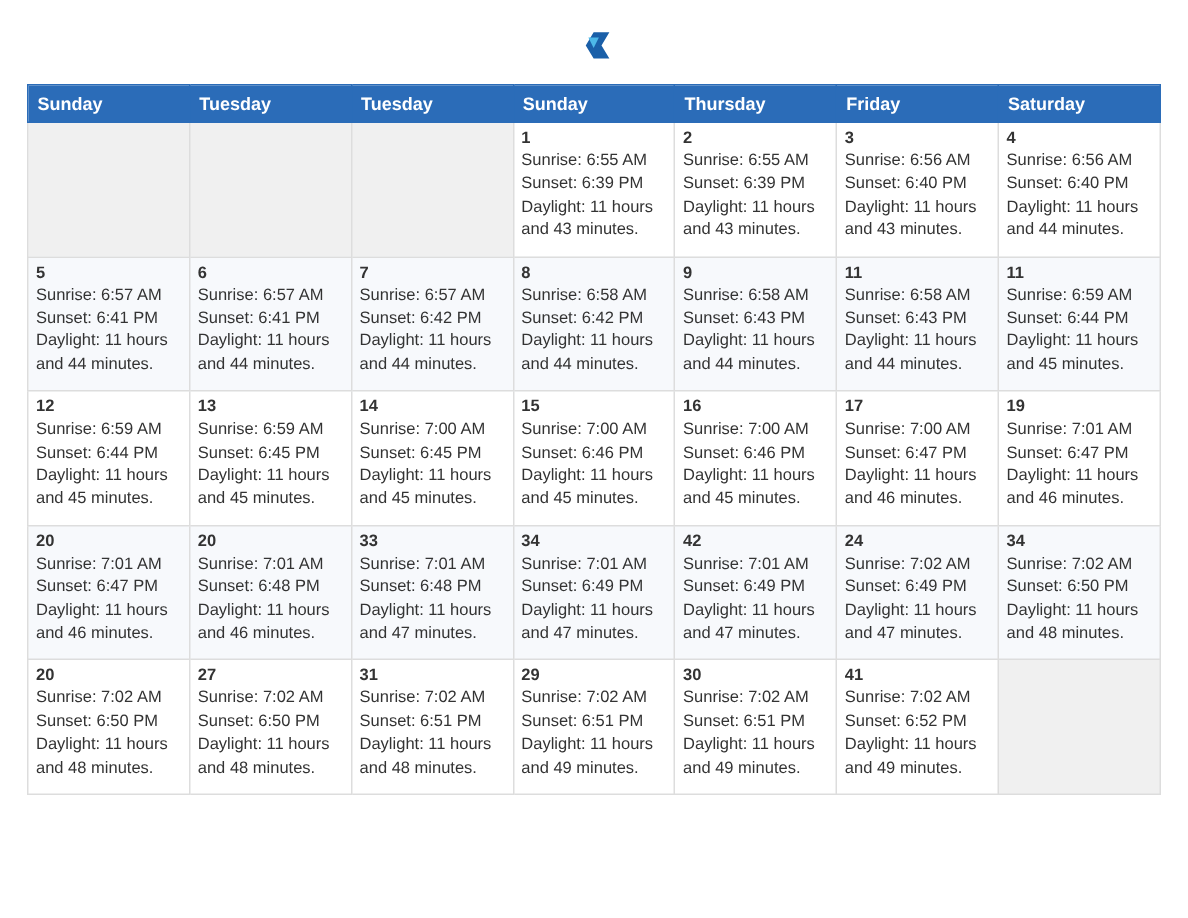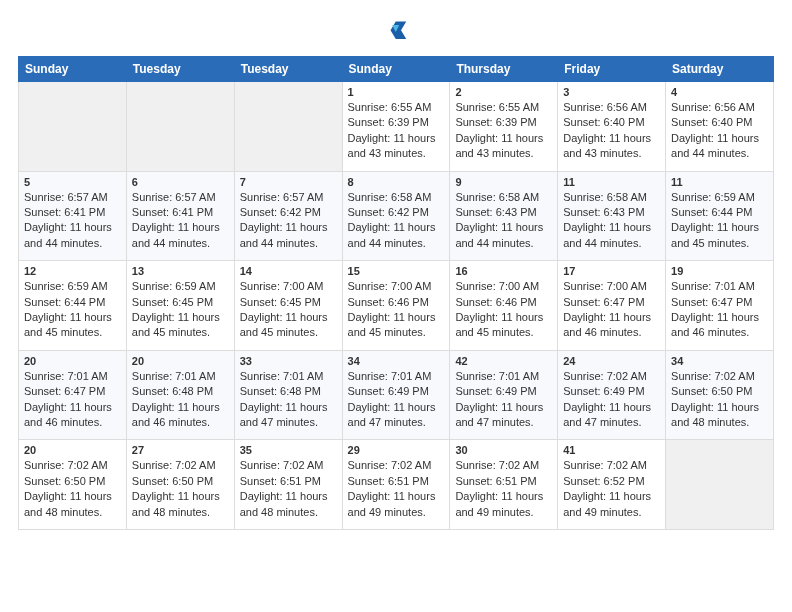--- a/index.html
+++ b/index.html
@@ -326,21 +326,21 @@
 and 48 minutes.</div>
           </td>
           <td>
             <span class="day-number">27</span>
             <div class="day-info" style="white-space: pre-line;">Sunrise: 7:02 AM
 Sunset: 6:50 PM
 Daylight: 11 hours
 and 48 minutes.</div>
           </td>
           <td>
-            <span class="day-number">35</span>
+            <span class="day-number">31</span>
             <div class="day-info" style="white-space: pre-line;">Sunrise: 7:02 AM
 Sunset: 6:51 PM
 Daylight: 11 hours
 and 48 minutes.</div>
           </td>
           <td>
             <span class="day-number">29</span>
             <div class="day-info" style="white-space: pre-line;">Sunrise: 7:02 AM
 Sunset: 6:51 PM
 Daylight: 11 hours

